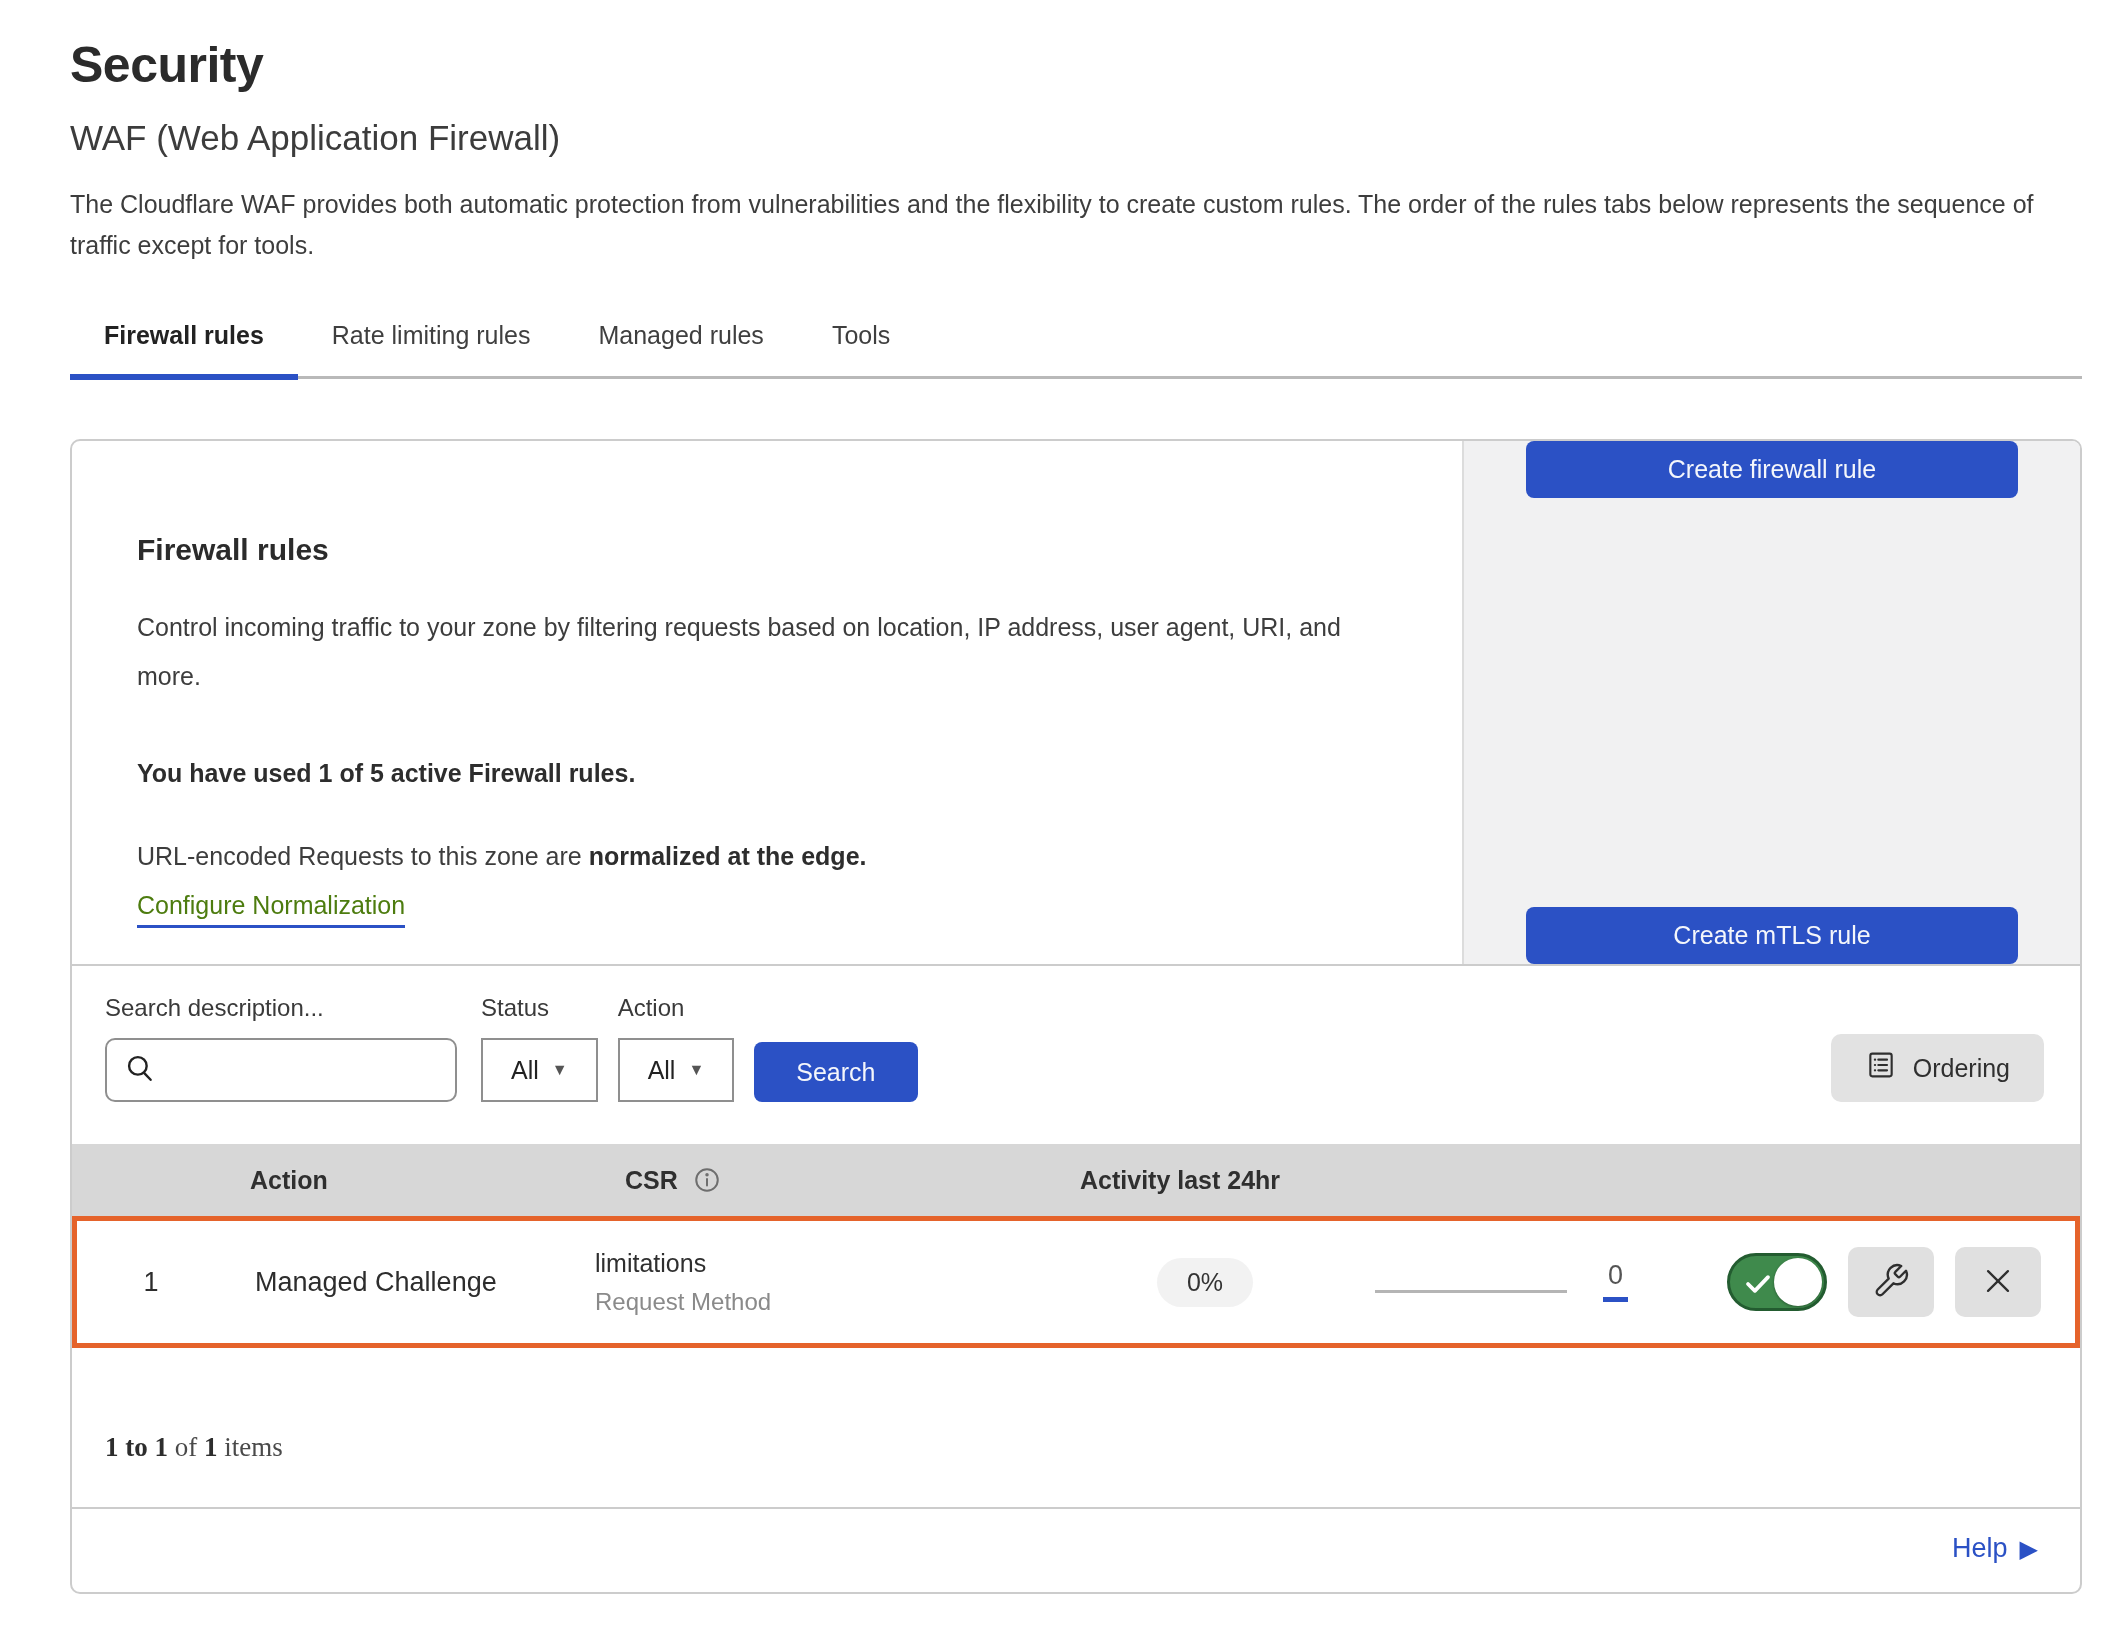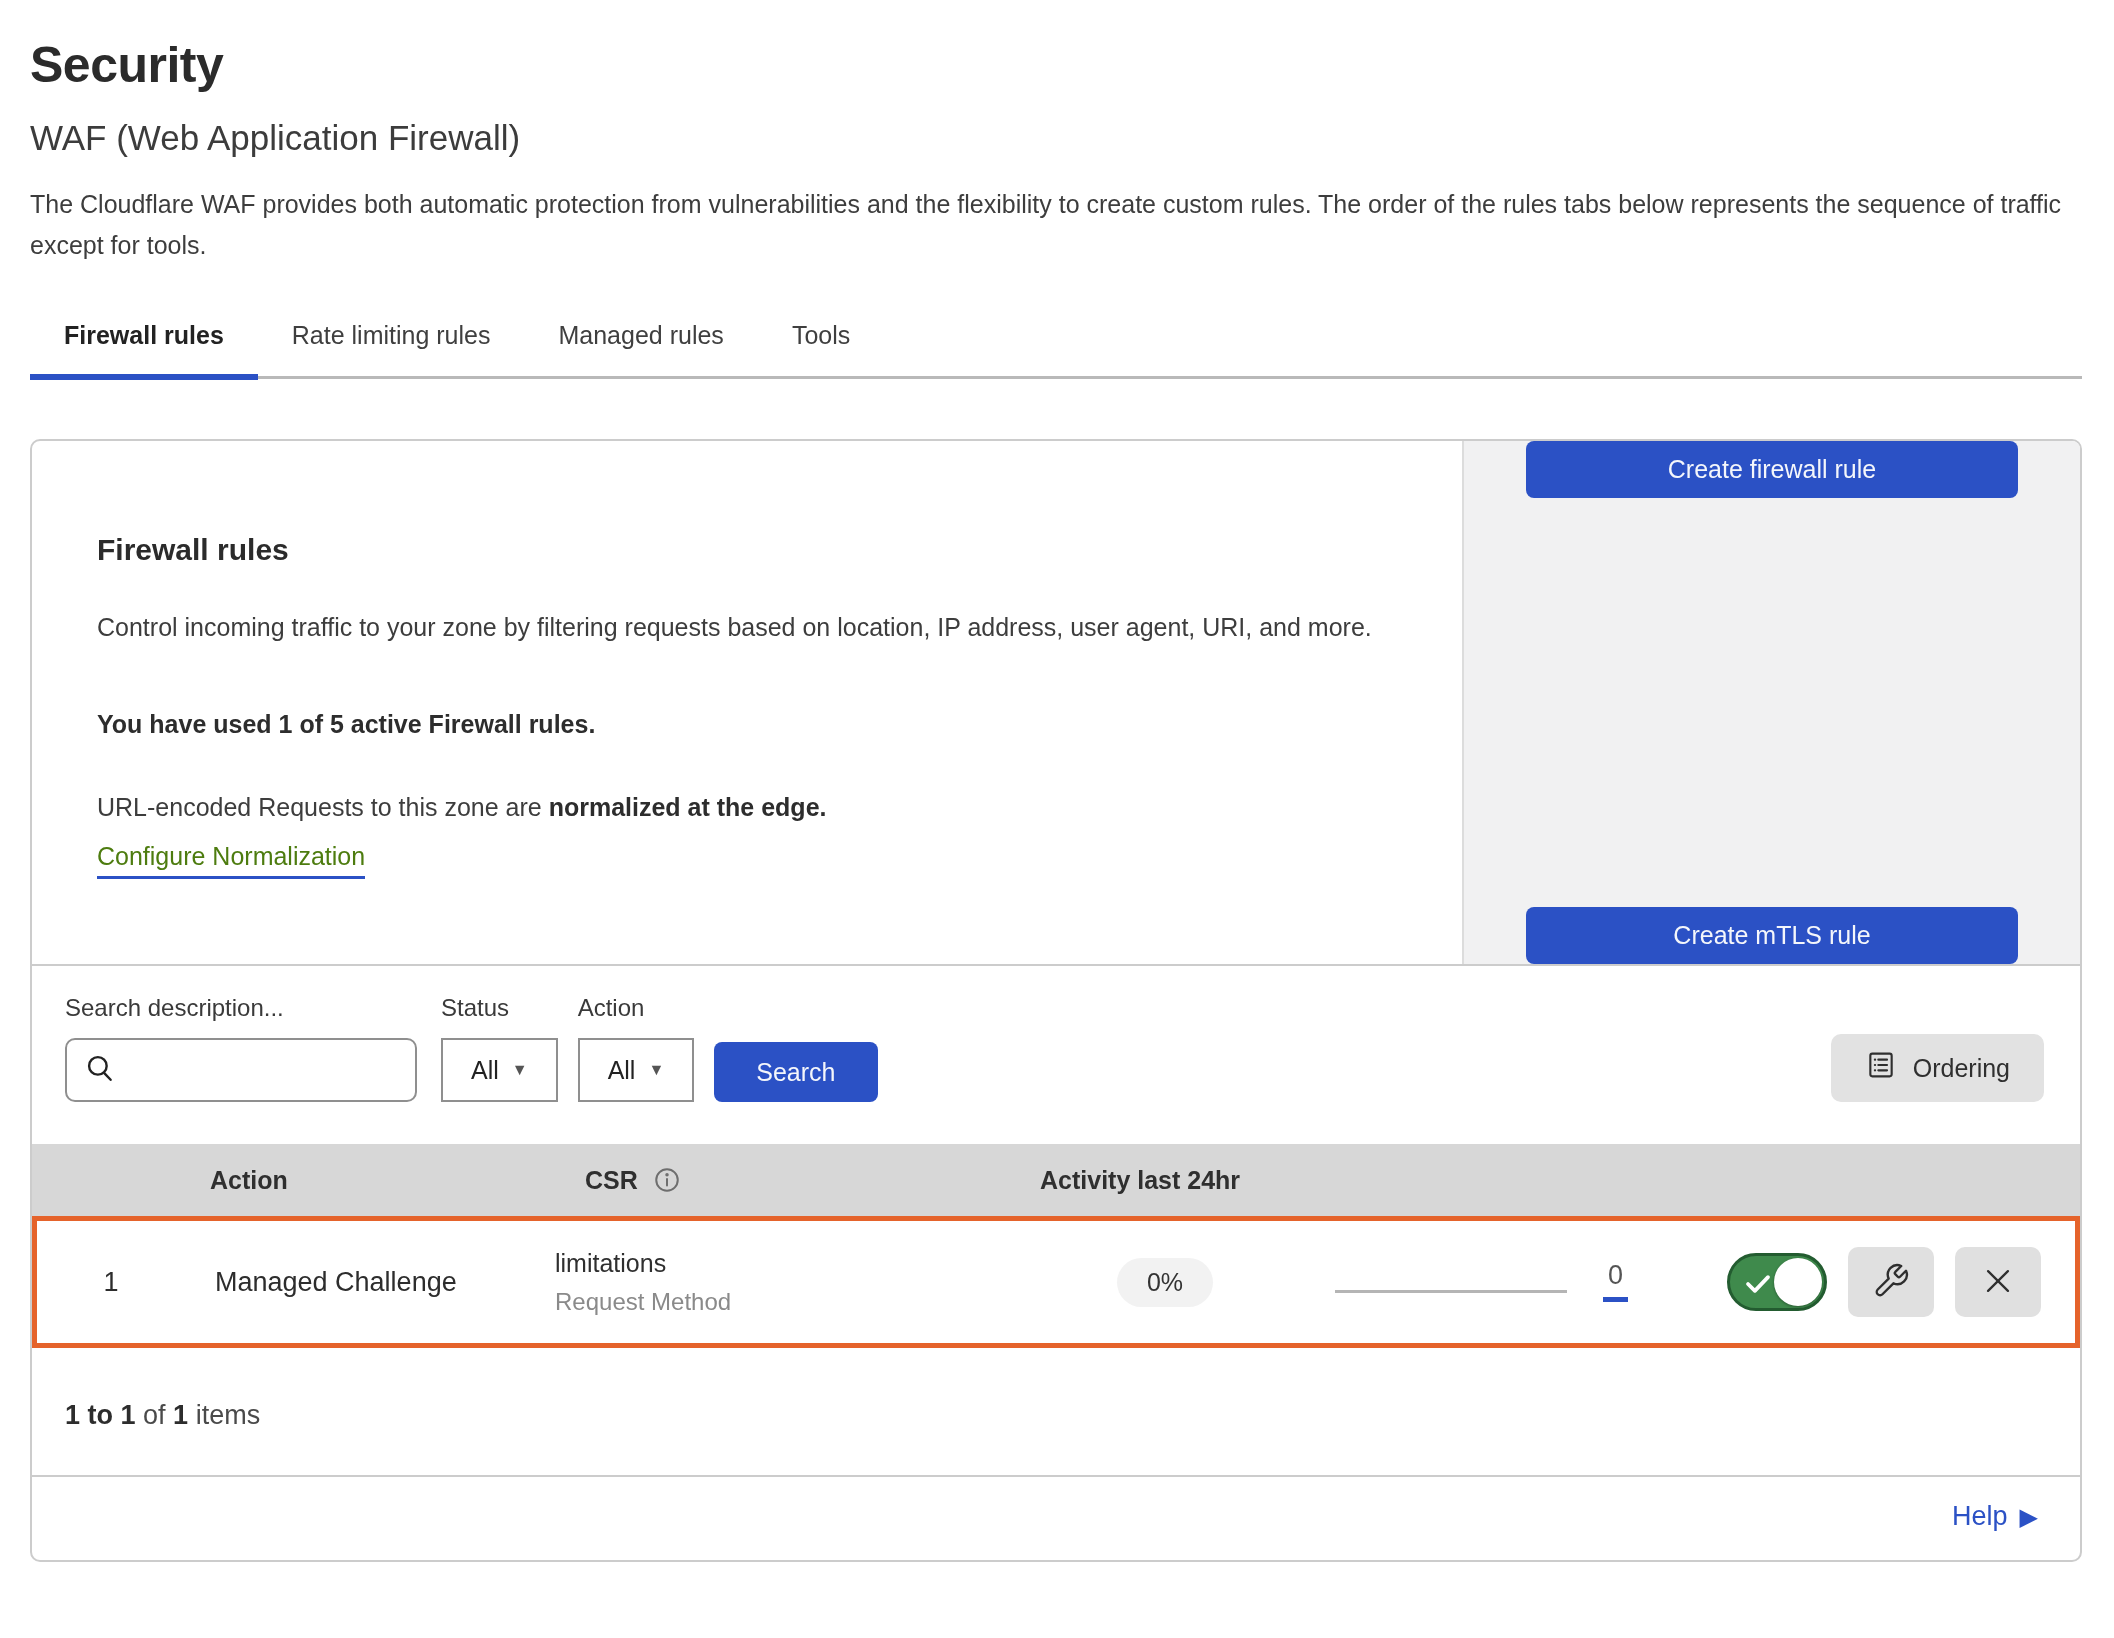--- a/index.html
+++ b/index.html
@@ -2,21 +2,21 @@
 <html><head>
 <meta charset="utf-8">
 <style>
   * { box-sizing: border-box; margin: 0; padding: 0; }
   html, body { width: 2114px; height: 1638px; overflow: hidden; }
   body {
     font-family: "Liberation Sans", sans-serif;
     background: #ffffff;
     color: #2f2f2f;
   }
-  .page { padding: 30px 32px 0 30px; }
+  .page { padding: 30px 32px 0 30px; margin-left: 40px; }
 
   
   .page-title { font-size: 50px; font-weight: 700; color: #2b2b2b; letter-spacing: -0.5px; margin-top: 6px; }
   .page-subtitle { font-size: 35px; font-weight: 400; color: #3c3c3c; margin-top: 24px; }
   .page-desc { font-size: 25px; color: #3d3d3d; margin-top: 26px; line-height: 1.62; max-width: 2050px; }
 
   
   .tabs { display: flex; align-items: flex-end; margin-top: 46px; border-bottom: 3px solid #b9b9b9; }
   .tab {
     font-size: 25px; color: #3f3f3f; padding: 10px 34px 26px 34px;
@@ -116,21 +116,21 @@
     background: #fff; border-radius: 50%; box-shadow: 0 1px 3px rgba(0,0,0,.35);
   }
   .toggle .check { position: absolute; left: 13px; top: 15px; }
 
   .btn-icon {
     width: 86px; height: 70px; background: #e0e0e0; border: none; border-radius: 10px;
     display: flex; align-items: center; justify-content: center; cursor: pointer;
   }
 
   
-  .count-row { padding: 52px 33px 44px 33px; font-size: 27px; color: #4a4a4a; }
+  .count-row { padding: 84px 33px 44px 33px; font-size: 27px; color: #4a4a4a; font-family: Liberation Serif, serif; }
   .count-row b { color: #2d2d2d; }
   .help-row {
     border-top: 2px solid #cccccc; padding: 24px 42px 28px 42px;
     display: flex; justify-content: flex-end; align-items: center; gap: 12px;
   }
   .help-link { font-size: 27px; color: #2b51c5; cursor: pointer; display: flex; align-items: center; gap: 12px; text-align: right; }
   .help-arrow { font-size: 24px; color: #2b51c5; }
 </style>
 </head>
 <body>

